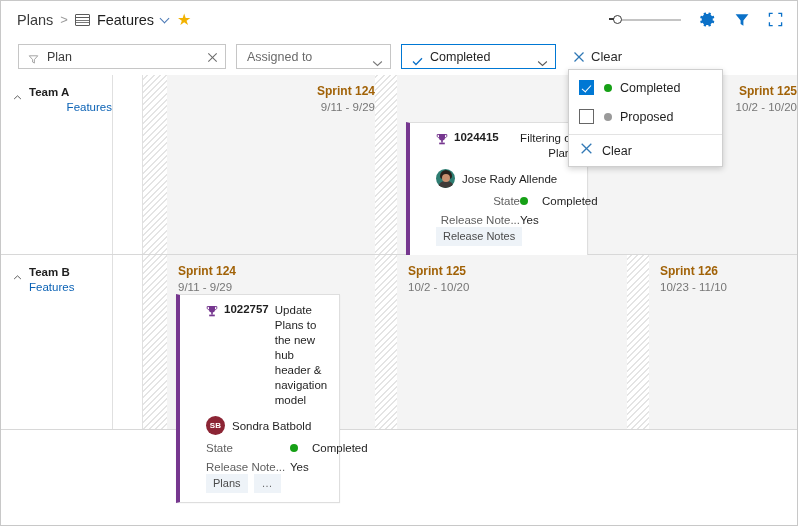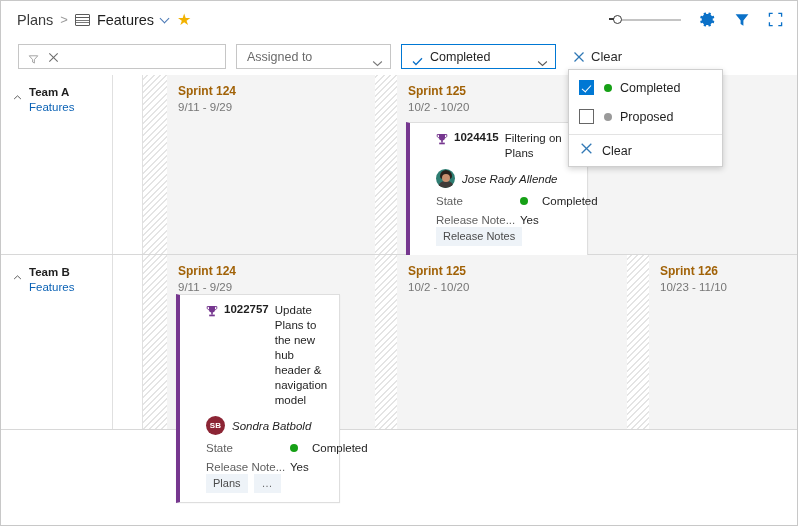--- a/index.html
+++ b/index.html
@@ -332,21 +332,21 @@
     position: relative;
     height: 440px;
     overflow: hidden;
   }
   .team-row {
     display: flex;
     border-bottom: 1px solid #d8d8d8;
     box-sizing: border-box;
     background: #ffffff;
   }
-  .team-row.row-a { height: 180px; }
+  .team-row.row-a { height: 180px; text-align: right; }
   .team-row.row-b { height: 175px; }
   .team-cell {
     width: 112px;
     flex: none;
     box-sizing: border-box;
     border-right: 1px solid #e0e0e0;
     padding: 11px 0 0 12px;
     background: #ffffff;
   }
   .team-name-line {
@@ -479,21 +479,20 @@
     font-size: 8px;
     font-weight: 700;
     display: flex;
     align-items: center;
     justify-content: center;
     letter-spacing: 0.2px;
   }
   .person-name {
     font-size: 11.5px;
     color: #1f1f1f;
-    font-style: italic;
   }
   .field-row {
     display: flex;
     align-items: center;
     margin-top: 7px;
   }
   .field-label {
     font-size: 11.5px;
     color: #5f5f5f;
     width: 84px;
@@ -573,20 +572,21 @@
     </div>
   </div>
 
   <div class="filterbar">
     <div class="filter-input">
       <span class="funnel">
         <svg width="11" height="11" viewBox="0 0 16 16">
           <path fill="none" stroke="#8a8a8a" stroke-width="1.1" d="M1.8 2.6h12.4L9.3 8.2v5l-2.6-1.5V8.2z"></path>
         </svg>
       </span>
+      <span class="filter-text" title="Plan">Plan</span>
       <span class="x-small">
         <svg width="13" height="13" viewBox="0 0 14 14">
           <g stroke="#6a6a6a" stroke-width="1.1">
               <path d="M2.5 2.5l9 9"></path>
               <path d="M11.5 2.5l-9 9"></path>
             </g>
         </svg>
       </span>
     </div>
 

